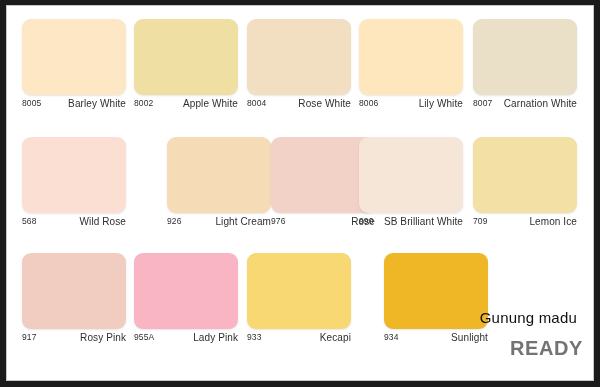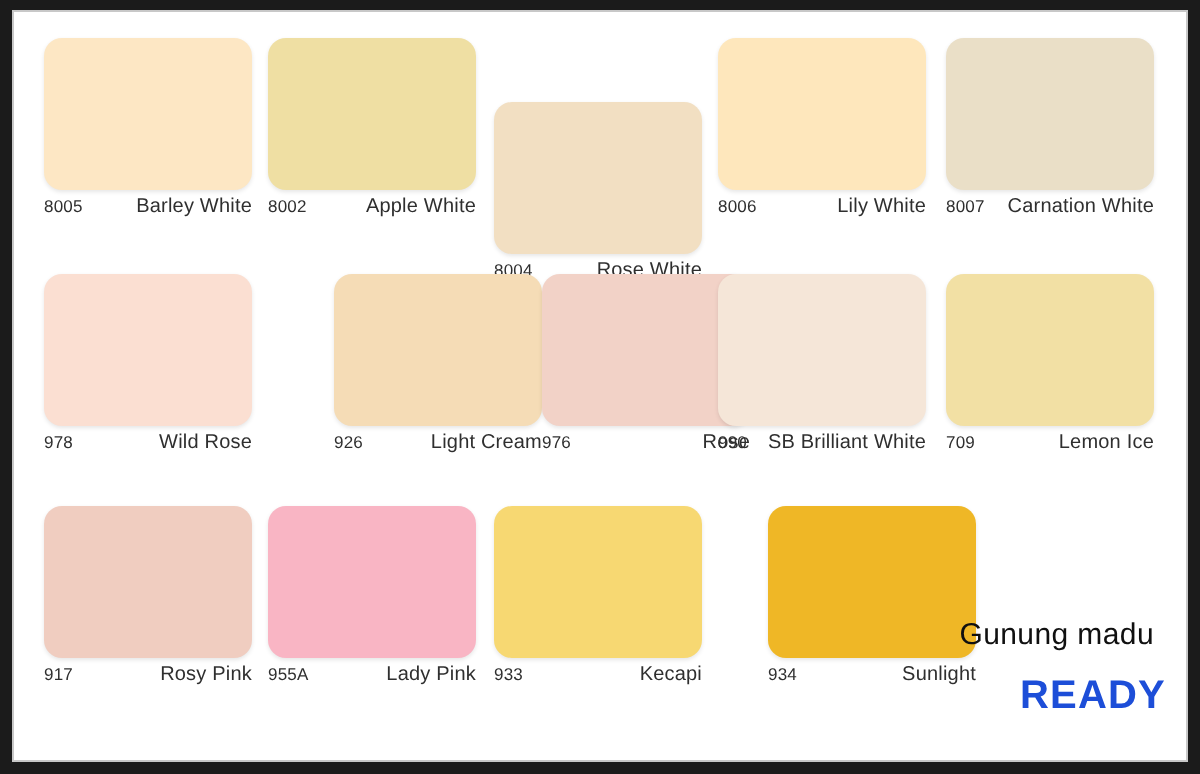--- a/index.html
+++ b/index.html
@@ -93,21 +93,21 @@
     color: #101010;
     letter-spacing: 0.2px;
     white-space: nowrap;
   }
   #ready-text {
     position: absolute;
     right: 12px;
     top: 331px;
     font-size: 20px;
     font-weight: bold;
-    color: #1d4ed8;
+    color: #737373;
     letter-spacing: 0.6px;
     white-space: nowrap;
   }
 </style>
 </head>
 <body>
 
 <div id="screen">
   <div id="frame">
     <div id="card">
@@ -120,21 +120,21 @@
               <span class="chip-name">Barley White</span>
             </div>
           </div>
           <div class="swatch-cell" style="left: 127px; top: 13px;">
             <div class="chip" style="background: rgb(239, 223, 163);"></div>
             <div class="chip-labels">
               <span class="chip-code">8002</span>
               <span class="chip-name">Apple White</span>
             </div>
           </div>
-          <div class="swatch-cell" style="left: 240px; top: 13px; margin-top: 32px;">
+          <div class="swatch-cell" style="left: 240px; top: 13px;">
             <div class="chip" style="background: rgb(242, 223, 194);"></div>
             <div class="chip-labels">
               <span class="chip-code">8004</span>
               <span class="chip-name">Rose White</span>
             </div>
           </div>
           <div class="swatch-cell" style="left: 352px; top: 13px;">
             <div class="chip" style="background: rgb(254, 231, 188);"></div>
             <div class="chip-labels">
               <span class="chip-code">8006</span>
@@ -144,21 +144,21 @@
           <div class="swatch-cell" style="left: 466px; top: 13px;">
             <div class="chip" style="background: rgb(234, 223, 199);"></div>
             <div class="chip-labels">
               <span class="chip-code">8007</span>
               <span class="chip-name">Carnation White</span>
             </div>
           </div>
           <div class="swatch-cell" style="left: 15px; top: 131px;">
             <div class="chip" style="background: rgb(251, 223, 210);"></div>
             <div class="chip-labels">
-              <span class="chip-code">978</span>
+              <span class="chip-code">568</span>
               <span class="chip-name">Wild Rose</span>
             </div>
           </div>
           <div class="swatch-cell" style="left: 127px; top: 131px; margin-left: 33px;">
             <div class="chip" style="background: rgb(245, 220, 182);"></div>
             <div class="chip-labels">
               <span class="chip-code">926</span>
               <span class="chip-name">Light Cream</span>
             </div>
           </div>

